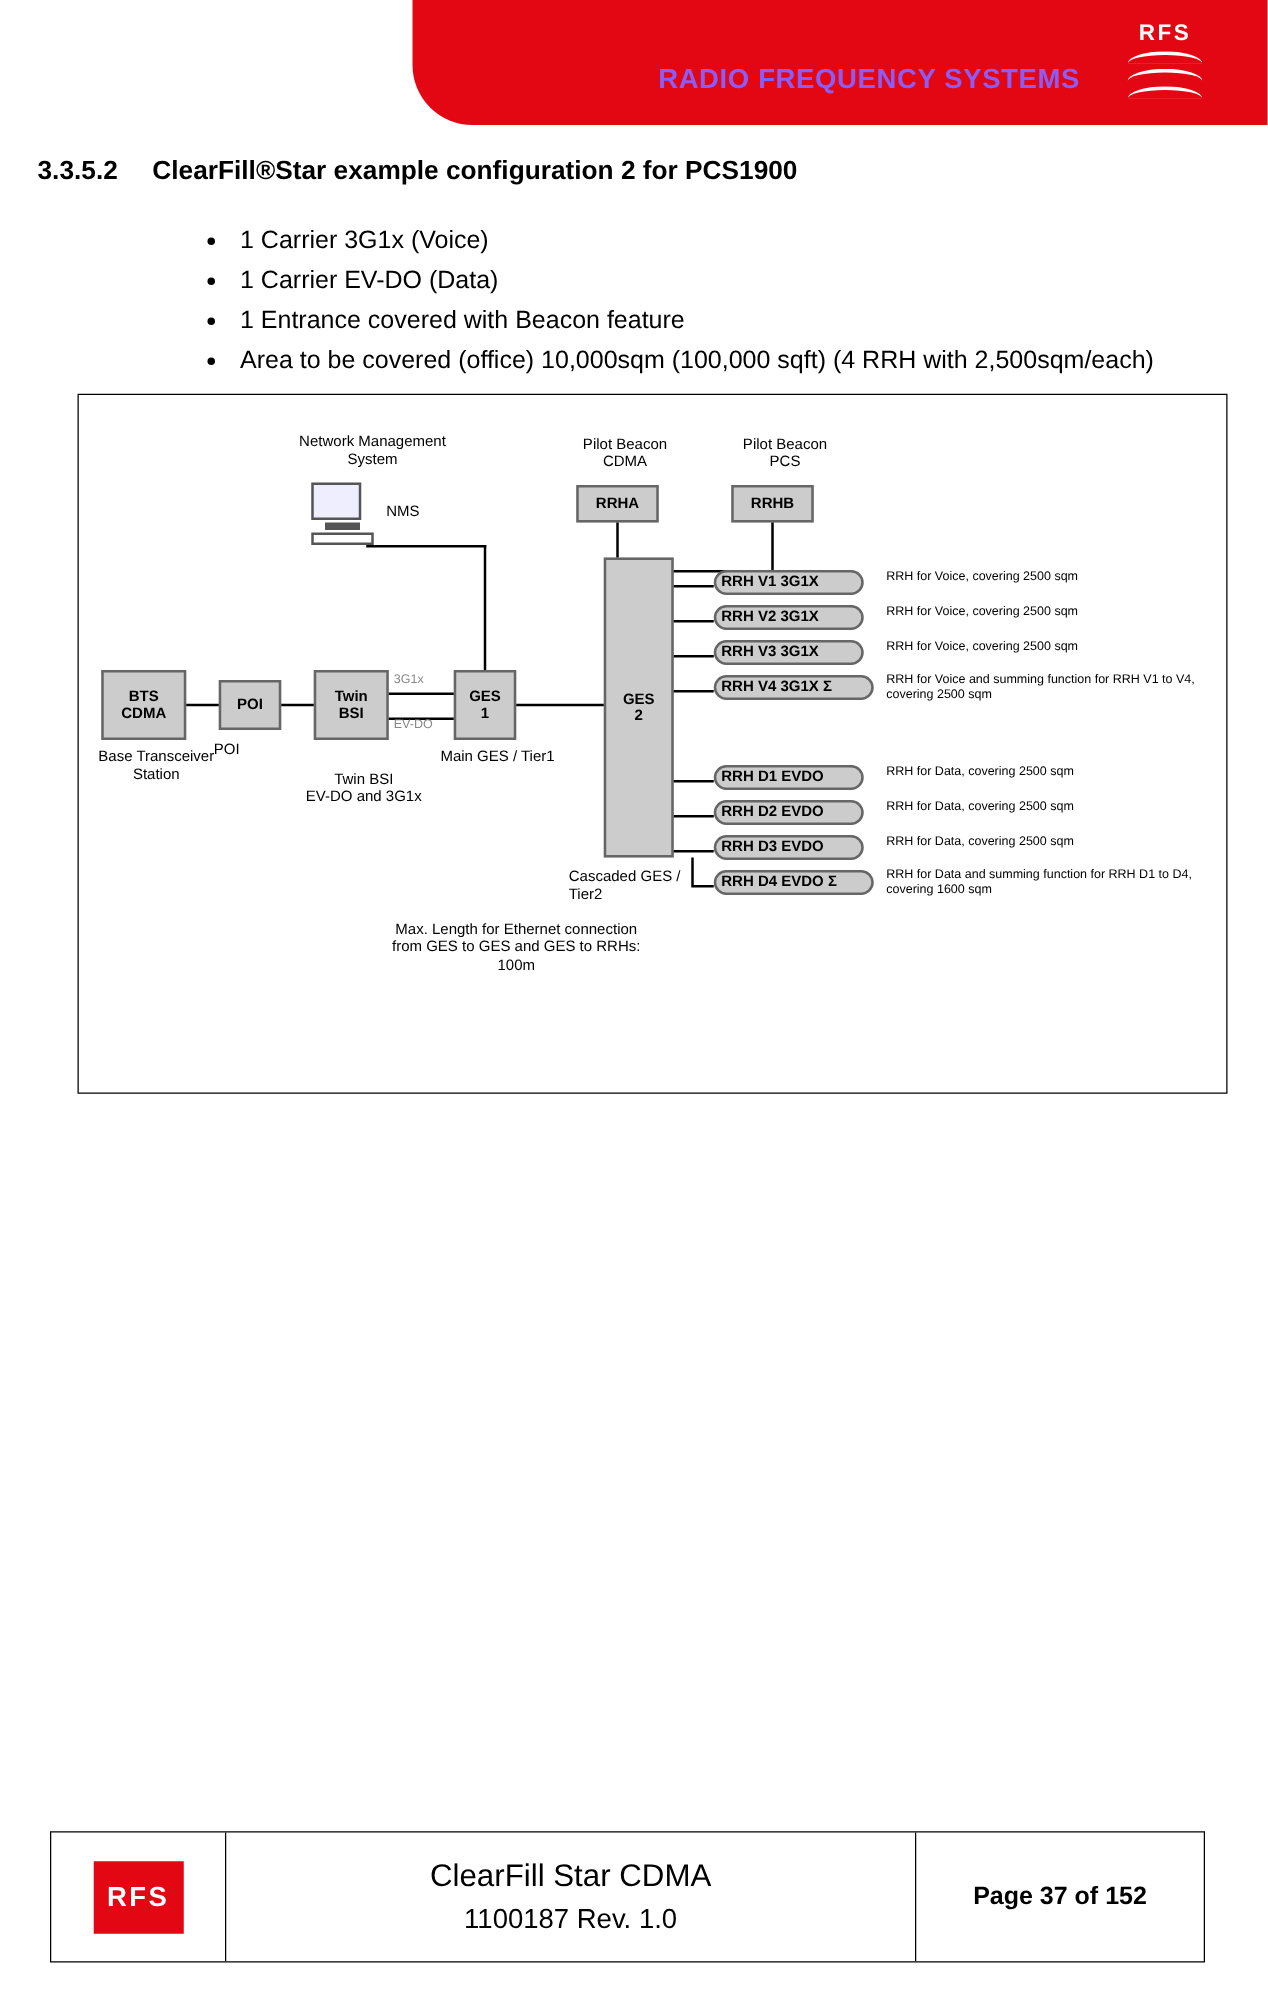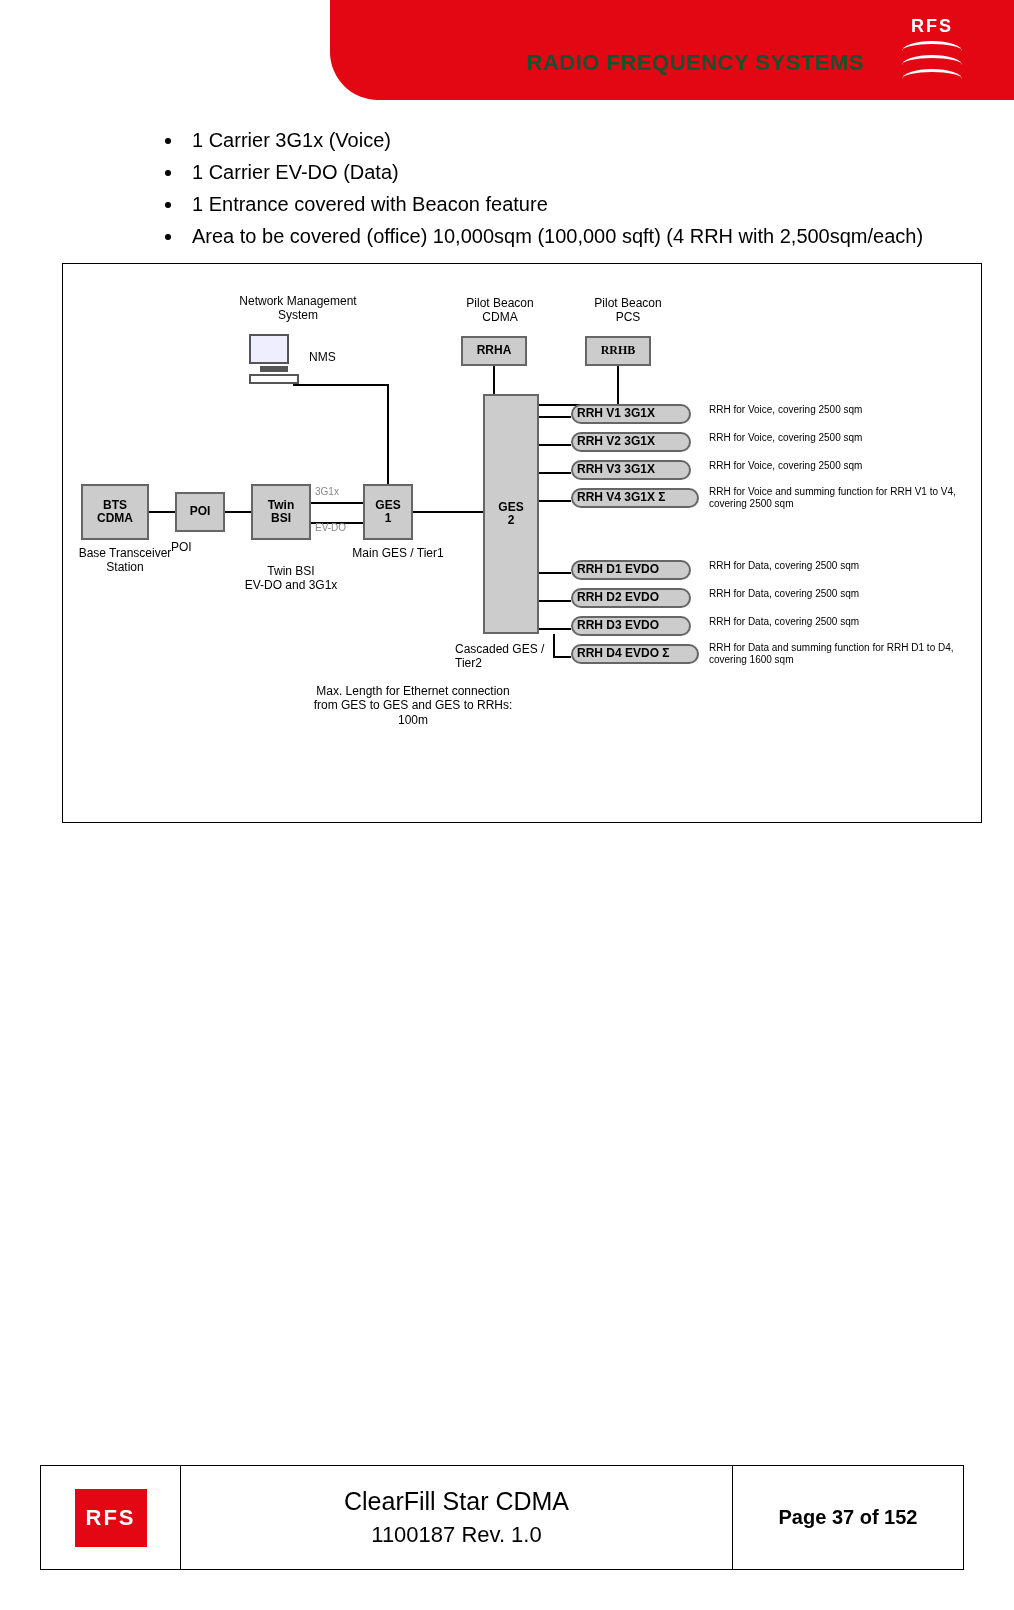--- a/index.html
+++ b/index.html
@@ -1,21 +1,21 @@
 <!DOCTYPE html>
 <html><head>
 <meta charset="utf-8">
 <style>
   * { margin: 0; padding: 0; box-sizing: border-box; }
   body { width: 1014px; height: 1610px; background: #fff; font-family: Arial, Helvetica, sans-serif; position: relative; color: #000; }
 
   
   .hdr { position: absolute; top: 0; left: 0; right: 0; height: 100px; }
   .hdr-red-band { position: absolute; top: 0; left: 330px; right: 0; height: 100px; background: #e30613; border-bottom-left-radius: 48px; }
-  .hdr-brand { position: absolute; right: 150px; top: 50px; color: #14532d; font-weight: bold; font-size: 22px; letter-spacing: .5px; }
+  .hdr-brand { position: absolute; right: 150px; top: 50px; color: #8b5cf6; font-weight: bold; font-size: 22px; letter-spacing: .5px; }
   .rfs-logo { position: absolute; right: 52px; top: 16px; width: 60px; height: 68px; font-family: Arial; }
   .rfs-logo .txt { color: #fff; font-weight: bold; font-size: 18px; letter-spacing: 2px; text-align: center; }
   .rfs-logo .wave { height: 10px; margin-top: 4px; border-top: 3px solid #fff; border-radius: 50% 50% 0 0 / 100% 100% 0 0; }
 
   
   .content { position: absolute; top: 125px; left: 30px; right: 30px; }
   .sec-heading { font-weight: bold; font-size: 21px; margin-bottom: 28px; }
   .sec-heading .num { display: inline-block; width: 86px; }
   ul.bl { list-style: disc; margin-left: 130px; font-size: 20px; line-height: 1.5; }
   ul.bl li { padding-left: 8px; margin-bottom: 2px; margin-left: 24px; }
@@ -56,20 +56,24 @@
   <div class="hdr-brand">RADIO FREQUENCY SYSTEMS</div>
   <div class="rfs-logo">
     <div class="txt">RFS</div>
     <div class="wave"></div>
       <div class="wave"></div>
       <div class="wave"></div>
   </div>
 </div>
 
 <div class="content">
+  <div class="sec-heading">
+    <span class="num">3.3.5.2</span>
+    <span>ClearFill®Star example configuration 2 for PCS1900</span>
+  </div>
 
   <ul class="bl">
     <li>1 Carrier 3G1x (Voice)</li>
     <li>1 Carrier EV-DO (Data)</li>
     <li>1 Entrance covered with Beacon feature</li>
     <li>Area to be covered (office) 10,000sqm (100,000 sqft) (4 RRH with 2,500sqm/each)</li>
   </ul>
 
   <div class="diagram">
 
@@ -81,21 +85,21 @@
         <div class="kb"></div>
     </div>
     <div class="dlabel" style="left:246px; top:86px;">NMS</div>
 
     <div class="dlabel" style="left:382px; top:32px; width:110px; white-space:pre-line;">Pilot Beacon
 CDMA</div>
     <div class="dlabel" style="left:510px; top:32px; width:110px; white-space:pre-line;">Pilot Beacon
 PCS</div>
 
     <div class="dbox" style="left:398px; top:72px; width:66px; height:30px;">RRHA</div>
-    <div class="dbox" style="left:522px; top:72px; width:66px; height:30px;font-family:Liberation Serif, serif;">RRHB</div>
+    <div class="dbox" style="left:522px; top:72px; width:66px; height:30px;">RRHB</div>
 
     <div class="dbox" style="left:18px;  top:220px; width:68px; height:56px; white-space:pre-line;">BTS
 CDMA</div>
     <div class="dbox" style="left:112px; top:228px; width:50px; height:40px;">POI</div>
     <div class="dbox" style="left:188px; top:220px; width:60px; height:56px; white-space:pre-line;">Twin
 BSI</div>
     <div class="dbox" style="left:300px; top:220px; width:50px; height:56px; white-space:pre-line;">GES
 1</div>
     <div class="dbox" style="left:420px; top:130px; width:56px; height:240px; white-space:pre-line;">GES
 2</div>

